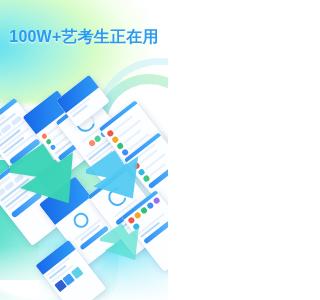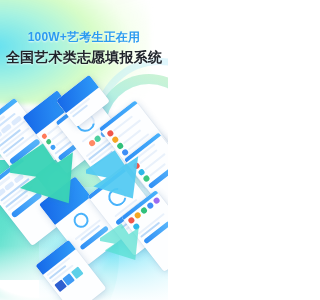--- a/index.html
+++ b/index.html
@@ -72,21 +72,21 @@
     position:absolute;left:0;right:0;bottom:0;height:54px;
     background:linear-gradient(180deg,rgba(255,255,255,0) 0%,rgba(255,255,255,.55) 52%,rgba(255,255,255,.92) 100%);
     pointer-events:none;
   }
 
   
   .headline{
     position:absolute;left:0;right:0;top:29px;text-align:center;z-index:9;
   }
   .hl1{
-    font-size:12px;font-weight:bold;color:#2b9bf0;letter-spacing:.2px;
+    font-size:16px;font-weight:bold;color:#2b9bf0;letter-spacing:.2px;
     line-height:16px;text-shadow:0 1px 2px rgba(255,255,255,.85);
     white-space:nowrap;
   }
   .hl2{
     font-size:14px;font-weight:bold;color:#20242b;letter-spacing:.2px;
     line-height:18px;margin-top:3px;text-shadow:0 1px 2px rgba(255,255,255,.8);
     white-space:nowrap;
   }
 
   
@@ -327,16 +327,15 @@
   <div class="arrow" style="left:100px;top:220px;">
     <svg width="56" height="48" viewBox="0 0 56 48">
       <path d="M3 3 L33 3 L33 16 L45 16 L24 41 L4 16 L16 16 Z" fill="#56dfd0" transform="rotate(-34 28 22)" opacity="0.72"></path>
     </svg>
   </div>
 
   <div class="bg-white-fade"></div>
 
   <div class="headline">
     <div class="hl1">100W+艺考生正在用</div>
-    <div class="hl2">全国艺术类志愿填报系统</div>
   </div>
 
 </div>
 
 </body></html>

